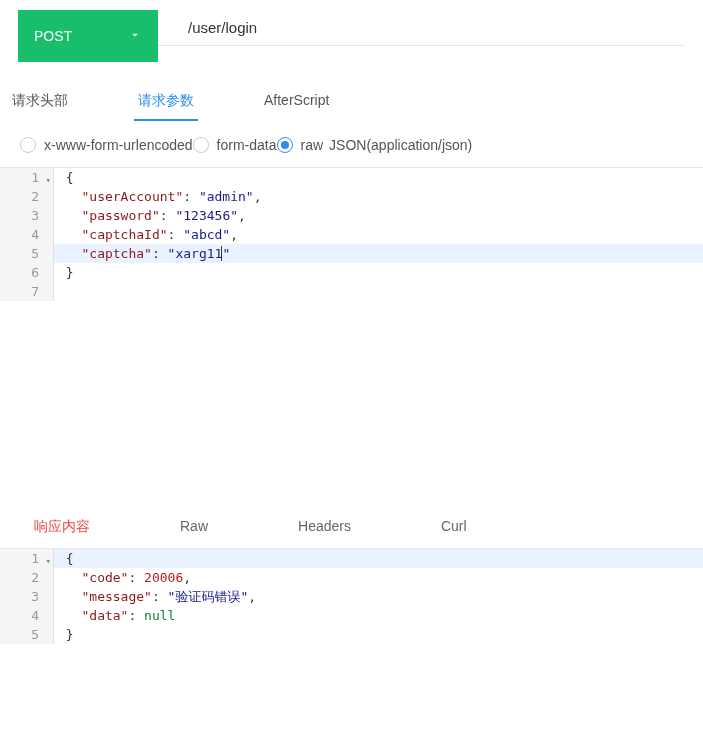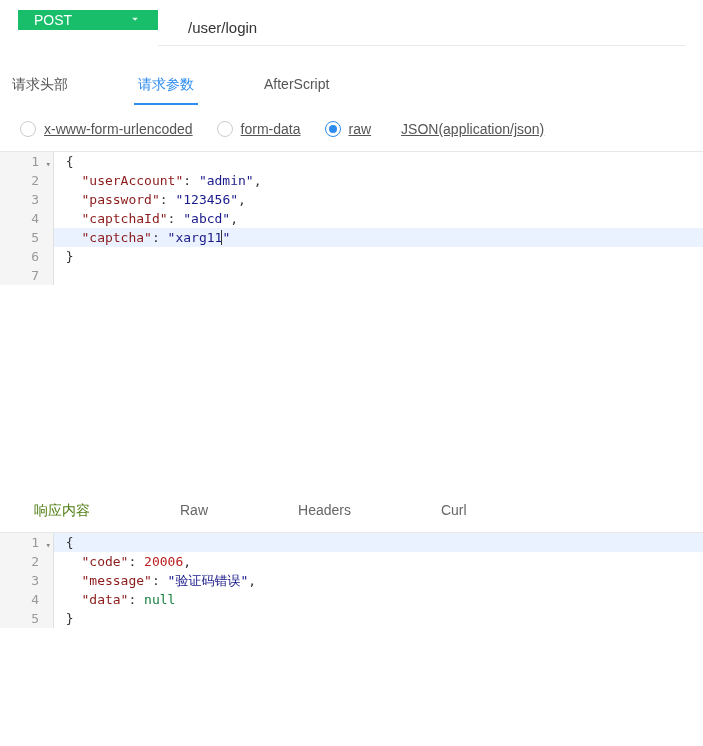--- a/index.html
+++ b/index.html
@@ -1,32 +1,32 @@
 <!DOCTYPE html>
 <html><head>
 <meta charset="utf-8">
 <style>
   * { box-sizing: border-box; margin: 0; padding: 0; }
   body { font-family: -apple-system, BlinkMacSystemFont, "Segoe UI", Arial, sans-serif; font-size: 14px; color: #333; background: #fff; width: 703px; }
   
   
   .top-bar { display: flex; align-items: stretch; padding: 10px 18px 0 18px; }
-  .method-select { background: #19be6b; color: #fff; display: flex; align-items: center; padding: 0 16px; height: 20px; font-size: 14px; cursor: pointer; position: relative; width: 140px; }
+  .method-select { background: #19be6b; color: #fff; display: flex; align-items: center; padding: 0 16px; height: 52px; font-size: 14px; cursor: pointer; position: relative; width: 140px; }
   .method-select .chevron { margin-left: auto; }
   .chevron svg { width: 14px; height: 14px; fill: #fff; opacity: .85; }
   .url-input { flex: 1; border: none; border-bottom: 1px solid #e8e8e8; font-size: 15px; padding: 0 30px; height: 36px; outline: none; color: #333; }
   
   
   .tabs { display: flex; padding: 30px 20px 0 12px; gap: 70px; border-bottom: 1px solid transparent; }
   .tab { padding-bottom: 10px; cursor: pointer; color: #555; position: relative; font-size: 14px; }
   .tab.active { color: #2d8cf0; }
   .tab.active::after { content: ""; position: absolute; left: -4px; right: -4px; bottom: -1px; height: 2.5px; background: #2d8cf0; }
   
   
-  .body-type-row { display: flex; align-items: center; gap: 24px; padding: 16px 20px 14px 20px; color: #555; font-size: 14px; text-decoration: underline; }
+  .body-type-row { display: flex; align-items: center; padding: 16px 20px 14px 20px; color: #555; font-size: 14px; }
   .radio { display: flex; align-items: center; gap: 8px; cursor: pointer; }
   .radio-circle { width: 16px; height: 16px; border: 1px solid #ccc; border-radius: 50%; display: flex; align-items: center; justify-content: center; background: #fff; }
   .radio.selected .radio-circle { border-color: #2d8cf0; }
   .radio.selected .radio-circle::after { content: ""; width: 8px; height: 8px; background: #2d8cf0; border-radius: 50%; }
   .content-type { margin-left: 6px; color: #555; text-align: right; }
   
   
   .editor { border-top: 1px solid #e8e8e8; font-family: Consolas, Monaco, monospace; font-size: 13px; }
   .editor-row { display: flex; align-items: stretch; line-height: 19px; }
   .editor-row.active { background: #eaf2ff; }
@@ -39,21 +39,21 @@
   .tok-num { color: #b91c1c; }
   .tok-null { color: #15803d; }
   .tok-punc { color: #333; }
   .cursor { border-left: 1px solid #333; margin-left: -1px; }
   .editor-body { height: 327px; overflow: hidden; }
   .editor-response { }
   
   
   .resp-tabs { display: flex; padding: 24px 34px 0 34px; gap: 90px; }
   .resp-tab { padding-bottom: 12px; cursor: pointer; color: #666; font-size: 14px; }
-  .resp-tab.active { color: #4d7c0f; }
+  .resp-tab.active { color: #ef4444; }
 </style>
 </head>
 <body>
 
 <div class="top-bar">
   <div class="method-select">
     <span>POST</span>
     <span class="chevron">
       <svg viewBox="0 0 24 24">
           <path d="M7 10l5 5 5-5z"></path>

